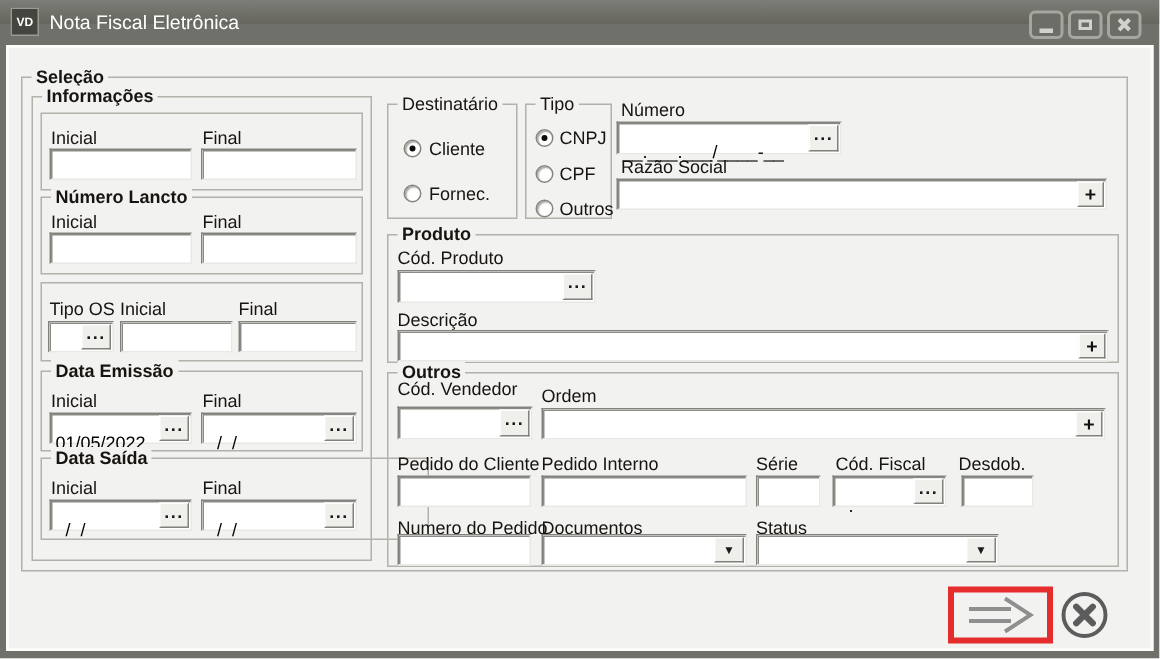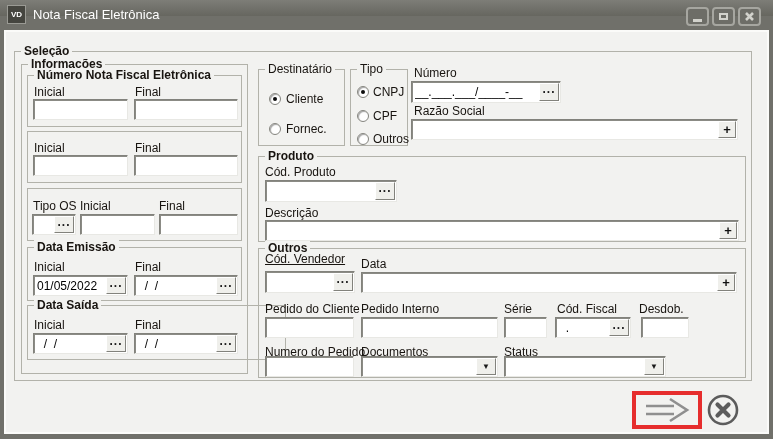--- a/index.html
+++ b/index.html
@@ -30,21 +30,21 @@
   .group-label.normal { font-weight:normal; }
 
   .lbl { position:absolute; font-size:12px; color:#181410; white-space:nowrap; line-height:13px; }
 
   
   .fld { position:absolute; background:#ffffff; box-sizing:border-box;
          border:1px solid #82827c; border-right-color:#e8e8e4; border-bottom-color:#e8e8e4;
          box-shadow:inset 1px 1px 0 #8b8b85; display:flex; align-items:stretch; }
   .fld input { flex:1; min-width:0; border:0; outline:none; background:transparent;
                font-family:"Liberation Sans",sans-serif; font-size:12px; color:#000;
-               padding:1px 3px; }
+               padding:19px 3px; }
   .mini-btn { flex:0 0 20px; margin:1px; background:#efefeb; border:1px solid #82827c;
               border-top-color:#ffffff; border-left-color:#ffffff; box-sizing:border-box;
               display:flex; align-items:center; justify-content:center; cursor:pointer; }
   .mini-btn.plus { flex-basis:18px; }
   .dots { font-weight:bold; font-size:12px; line-height:4px; letter-spacing:1px;
           transform:translateY(-3px); color:#1a1a1a; }
   .dd-arrow { font-size:8px; color:#1a1a1a; line-height:8px; }
   .plus-g { font-weight:bold; font-size:13px; color:#111; line-height:10px; }
 
   
@@ -83,32 +83,32 @@
   <div class="dlg-body"></div>
 
   <div class="group" style="left:14px;top:51px;width:738px;height:330px;">
     <span class="group-label">Seleção</span>
   </div>
 
   <div class="group" style="left:21px;top:64px;width:227px;height:310px;">
     <span class="group-label">Informações</span>
 
     <div class="group" style="left:5px;top:10px;width:215px;height:52px;">
-      <span class="group-label">Número Nota Fiscal Eletrônica</span>
       <span class="lbl" style="left:6px;top:10px;">Inicial</span>
       <span class="lbl" style="left:107px;top:10px;">Final</span>
       <div class="fld" style="left:5px;top:23px;width:95px;height:21px;">
         <input value="" style="">
       </div>
       <div class="fld" style="left:106px;top:23px;width:104px;height:21px;">
         <input value="" style="">
       </div>
     </div>
 
     <div class="group" style="left:5px;top:66px;width:215px;height:52px;">
+      <span class="group-label">Número Lancto</span>
       <span class="lbl" style="left:6px;top:10px;">Inicial</span>
       <span class="lbl" style="left:107px;top:10px;">Final</span>
       <div class="fld" style="left:5px;top:23px;width:95px;height:21px;">
         <input value="" style="">
       </div>
       <div class="fld" style="left:106px;top:23px;width:104px;height:21px;">
         <input value="" style="">
       </div>
     </div>
 
@@ -215,28 +215,28 @@
       <input value="" style="">
       <span class="mini-btn plus">
           <span class="plus-g">+</span>
         </span>
     </div>
   </div>
 
   <div class="group" style="left:258px;top:248px;width:488px;height:130px;">
     <span class="group-label">Outros</span>
 
-    <span class="lbl" style="left:6px;top:4px;text-decoration:underline;">Cód. Vendedor</span>
+    <span class="lbl" style="left:6px;top:4px;">Cód. Vendedor</span>
     <div class="fld" style="left:6px;top:22px;width:90px;height:22px;">
       <input value="" style="">
       <span class="mini-btn">
           <span class="dots">...</span>
         </span>
     </div>
-    <span class="lbl" style="left:102px;top:9px;">Data</span>
+    <span class="lbl" style="left:102px;top:9px;">Ordem</span>
     <div class="fld" style="left:102px;top:23px;width:376px;height:21px;">
       <input value="" style="">
       <span class="mini-btn plus">
           <span class="plus-g">+</span>
         </span>
     </div>
 
     <span class="lbl" style="left:6px;top:54px;">Pedido do Cliente</span>
     <span class="lbl" style="left:102px;top:54px;">Pedido Interno</span>
     <span class="lbl" style="left:245px;top:54px;">Série</span>

